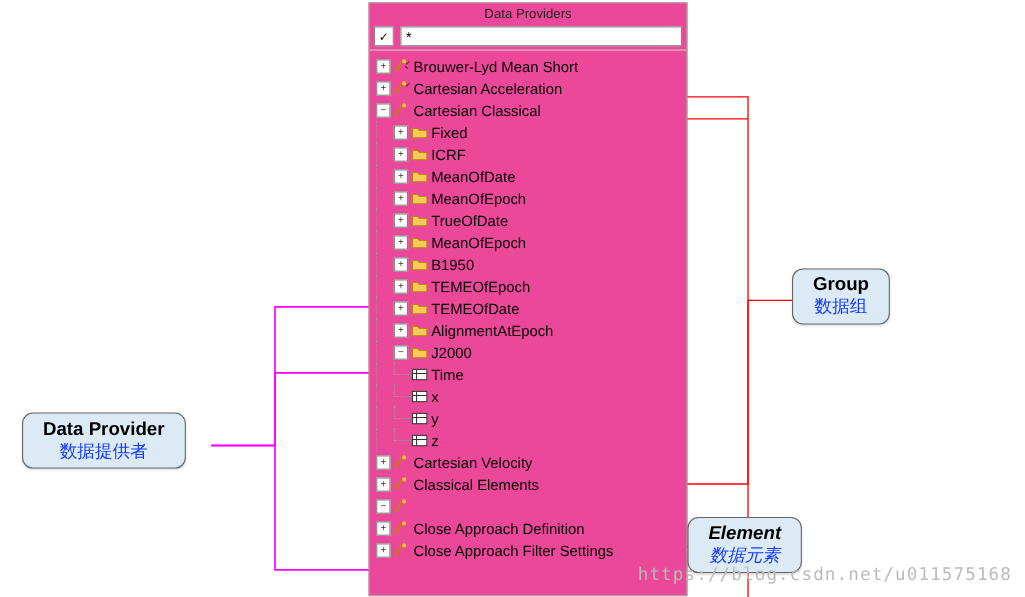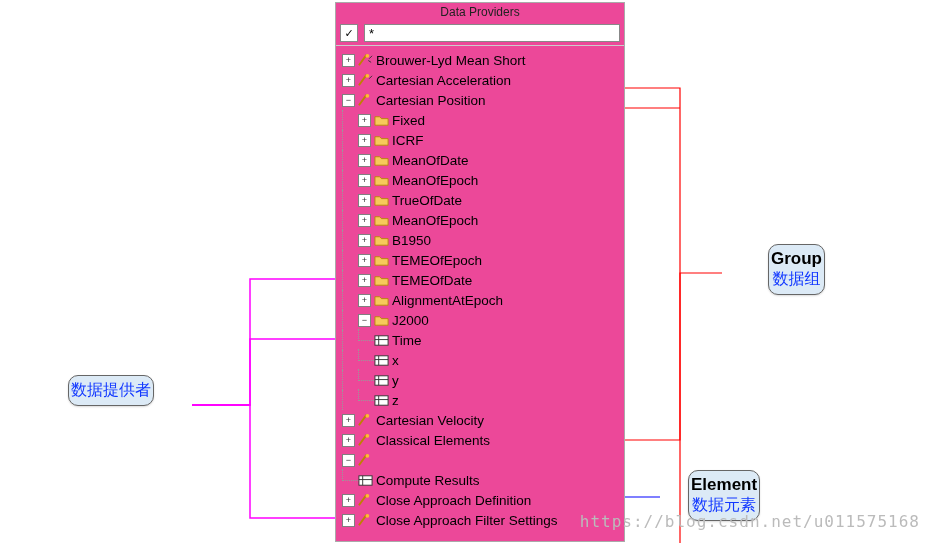--- a/index.html
+++ b/index.html
@@ -8,21 +8,21 @@
     .filter-row { display:flex; align-items:center; padding:3px 4px; border-bottom:1px solid #ccc; }
     .checkbox { width:16px; height:16px; border:1px solid #888; background:#fff; display:flex; align-items:center; justify-content:center; font-size:11px; color:#000; margin-right:6px; }
     .filter-input { flex:1; height:18px; border:1px solid #888; background:#fff; padding:0 4px; font-size:13px; font-family:inherit; box-sizing:border-box; }
     .tree { padding:4px 2px 2px 6px; overflow:hidden; }
     .node { display:flex; align-items:center; height:20px; white-space:nowrap; }
     .toggle { width:11px; height:11px; border:1px solid #808080; display:flex; align-items:center; justify-content:center; font-size:9px; line-height:1; color:#333; margin-right:3px; flex-shrink:0; background:#fff; }
     .dotspacer { display:inline-block; width:15px; height:11px; border-left:1px dotted #999; border-bottom:1px dotted #999; margin-right:0px; position:relative; top:-5px; flex-shrink:0;}
     .dotspacer2 { display:inline-block; width:15px; height:20px; border-left:1px dotted #999; flex-shrink:0;}
     .ico { width:15px; height:15px; margin-right:3px; flex-shrink:0; }
     .lbl { color:#000; font-size:13.5px; }
-    .callout { position:absolute; border:1px solid #666; background:#dceaf6; border-radius:10px; padding:4px 2px; text-align:center; box-shadow:0 1px 2px rgba(0,0,0,.15);margin-left:48px; }
+    .callout { position:absolute; border:1px solid #666; background:#dceaf6; border-radius:10px; padding:4px 18px; text-align:center; box-shadow:0 1px 2px rgba(0,0,0,.15); }
     .callout .en { font-weight:bold; font-size:17px; }
     .callout .zh { font-size:16px; color:#1238ff; }
     svg.conn { position:absolute; left:0; top:0; width:932px; height:543px; pointer-events:none; }
     .watermark { position:absolute; right:12px; bottom:12px; color:#bbb; font-family:monospace; font-size:16px; letter-spacing:1px;margin-left:26px;}
   </style>
 </head>
 <body>
 
 <svg class="conn">
 
@@ -68,21 +68,21 @@
         </svg>
       <span class="lbl">Cartesian Acceleration</span>
     </div>
 
     <div class="node">
       <span class="toggle">−</span>
       <svg class="ico" viewBox="0 0 16 16">
           <path d="M1 13 L9 2" stroke="#c08000" stroke-width="2"></path>
           <circle cx="10" cy="3" r="2" fill="#ffbb33"></circle>
         </svg>
-      <span class="lbl">Cartesian Position</span>
+      <span class="lbl">Cartesian Classical</span>
     </div>
 
     <div class="node">
         <span class="dotspacer2"></span>
         <span class="toggle">+</span>
         <svg class="ico" viewBox="0 0 16 16">
           <path d="M1 4h5l2 2h7v7H1z" fill="#f7c95a" stroke="#b8860b"></path>
         </svg>
         <span class="lbl">Fixed</span>
       </div>
@@ -225,53 +225,45 @@
         <span class="lbl">Classical Elements</span>
       </div>
     <div class="node">
         <span class="toggle">−</span>
         <svg class="ico" viewBox="0 0 16 16">
           <path d="M1 13 L9 2" stroke="#c08000" stroke-width="2"></path>
           <circle cx="10" cy="3" r="2" fill="#ffbb33"></circle>
         </svg>
       </div>
     <div class="node">
-        <span class="dotspacer"></span>
-        <svg class="ico" viewBox="0 0 16 16">
-          <rect x="1" y="3" width="14" height="10" fill="#fff" stroke="#333"></rect>
-          <line x1="1" y1="7" x2="15" y2="7" stroke="#333"></line>
-          <line x1="5" y1="3" x2="5" y2="13" stroke="#333"></line>
-        </svg>
-        <span class="lbl">Compute Results</span>
-      </div>
-    <div class="node">
         <span class="toggle">+</span>
         <svg class="ico" viewBox="0 0 16 16">
           <path d="M1 13 L9 2" stroke="#c08000" stroke-width="2"></path>
           <circle cx="10" cy="3" r="2" fill="#ffbb33"></circle>
         </svg>
         <span class="lbl">Close Approach Definition</span>
       </div>
     <div class="node">
         <span class="toggle">+</span>
         <svg class="ico" viewBox="0 0 16 16">
           <path d="M1 13 L9 2" stroke="#c08000" stroke-width="2"></path>
           <circle cx="10" cy="3" r="2" fill="#ffbb33"></circle>
         </svg>
         <span class="lbl">Close Approach Filter Settings</span>
       </div>
 
   </div>
 </div>
 
 <div class="callout" style="left:20px; top:375px;">
+  <div class="en">Data Provider</div>
   <div class="zh">数据提供者</div>
 </div>
 <div class="callout" style="left:720px; top:244px;">
   <div class="en">Group</div>
   <div class="zh">数据组</div>
 </div>
-<div class="callout" style="left:640px; top:470px;">
+<div class="callout" style="left:625px; top:470px;font-style:italic;">
   <div class="en">Element</div>
   <div class="zh">数据元素</div>
 </div>
 
 <div class="watermark">https://blog.csdn.net/u011575168</div>
 
 </body></html>

